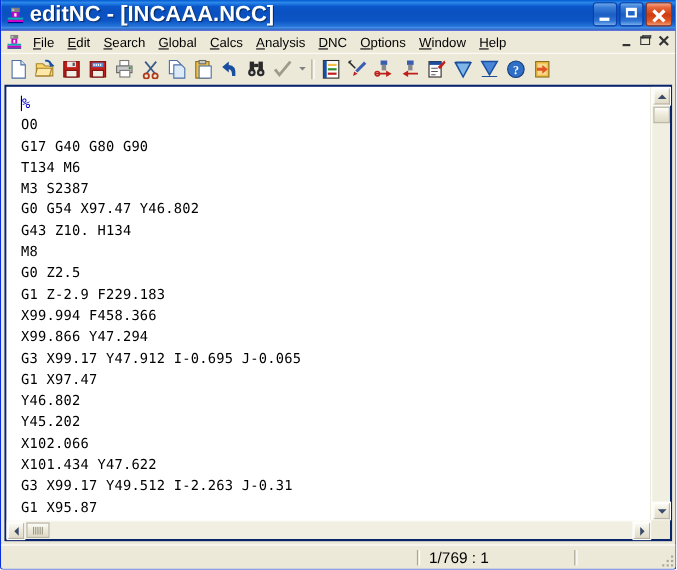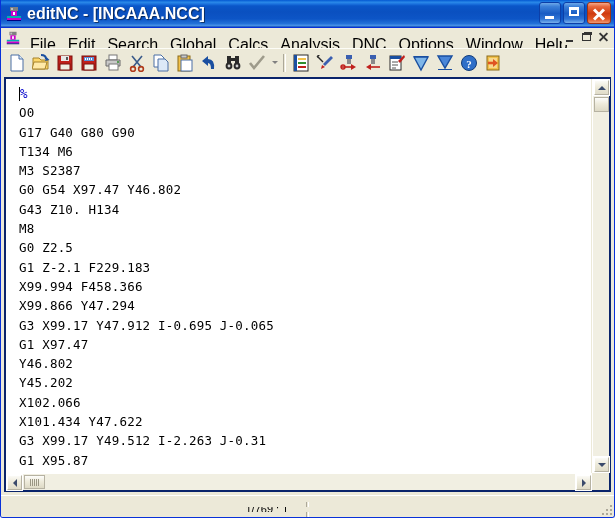--- a/index.html
+++ b/index.html
@@ -39,21 +39,21 @@
   }
   .title-icon {
     width: 18px;
     height: 18px;
     margin-right: 4px;
     flex: 0 0 auto;
     position: relative;
   }
   .title-text {
     color: #ffffff;
-    font-size: 16px;
+    font-size: 20px;
     font-weight: bold;
     text-shadow: 1px 1px 1px rgba(0,0,0,0.55);
     letter-spacing: 0px;
     white-space: nowrap;
     overflow: hidden;
   }
   .caption-btns {
     position: absolute;
     right: 3px;
     top: 2px;
@@ -110,23 +110,23 @@
     padding-left: 2px;
     box-sizing: border-box;
   }
   .menu-icon {
     width: 16px; height: 16px;
     margin: 0 3px 0 2px;
     position: relative;
     flex: 0 0 auto;
   }
   .menu-item {
-    font-size: 16px;
+    font-size: 12px;
     color: #000;
-    padding: 16px 6px 2px 6px;
+    padding: 4px 6px 2px 6px;
     white-space: nowrap;
     cursor: default;
     line-height: 14px;
   }
   .menu-item u { text-decoration: underline; }
   .mdi-btns {
     position: absolute;
     right: 2px;
     top: 2px;
     display: flex;
@@ -323,23 +323,22 @@
   
   .statusbar {
     position: absolute;
     left: 0; right: 0; bottom: 0;
     height: 22px;
     background: #ece9d8;
     border-top: 1px solid #ffffff;
     display: flex;
     align-items: center;
     box-sizing: border-box;
-    font-size: 11px;
+    font-size: 14px;
     color: #000;
-    flex-direction: column;
   }
   .sb-pane {
     height: 16px;
     display: flex;
     align-items: center;
     box-sizing: border-box;
     overflow: hidden;
     white-space: nowrap;
   }
   .sb-sep {
@@ -618,21 +617,21 @@
       <div class="editor-wrap">
         <pre class="code"><span class="caret"></span><span class="pct">%</span>
 <span>O0</span>
 <span>G17 G40 G80 G90</span>
 <span>T134 M6</span>
 <span>M3 S2387</span>
 <span>G0 G54 X97.47 Y46.802</span>
 <span>G43 Z10. H134</span>
 <span>M8</span>
 <span>G0 Z2.5</span>
-<span>G1 Z-2.1 F229.183</span>
+<span>G1 Z-2.9 F229.183</span>
 <span>X99.994 F458.366</span>
 <span>X99.866 Y47.294</span>
 <span>G3 X99.17 Y47.912 I-0.695 J-0.065</span>
 <span>G1 X97.47</span>
 <span>Y46.802</span>
 <span>Y45.202</span>
 <span>X102.066</span>
 <span>X101.434 Y47.622</span>
 <span>G3 X99.17 Y49.512 I-2.263 J-0.31</span>
 <span>G1 X95.87</span>

